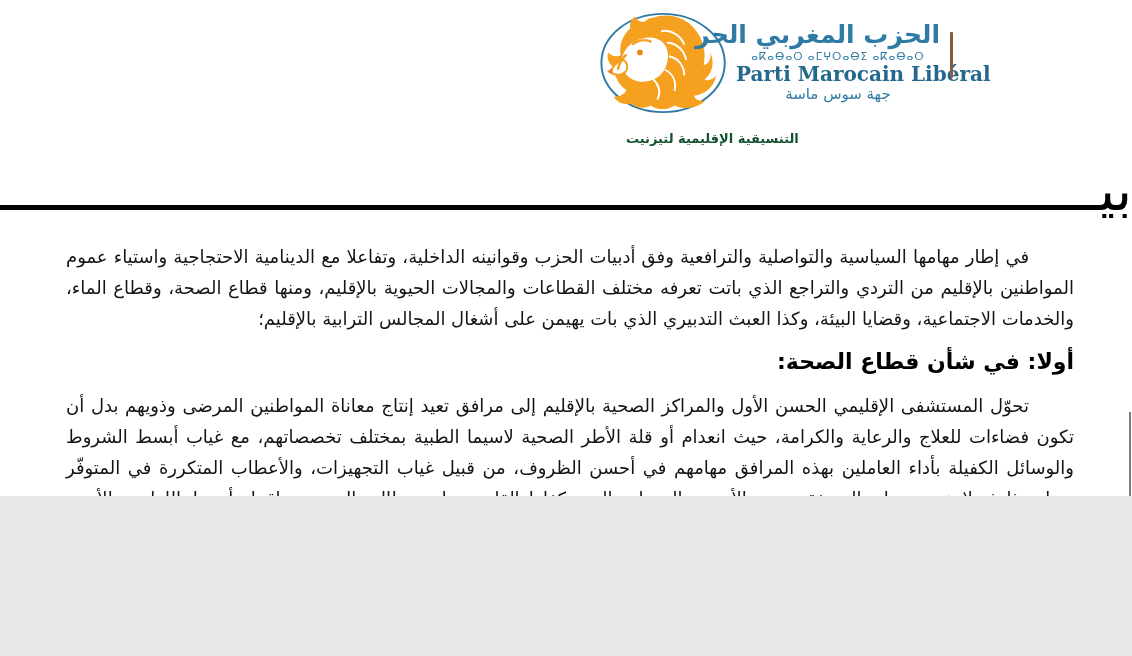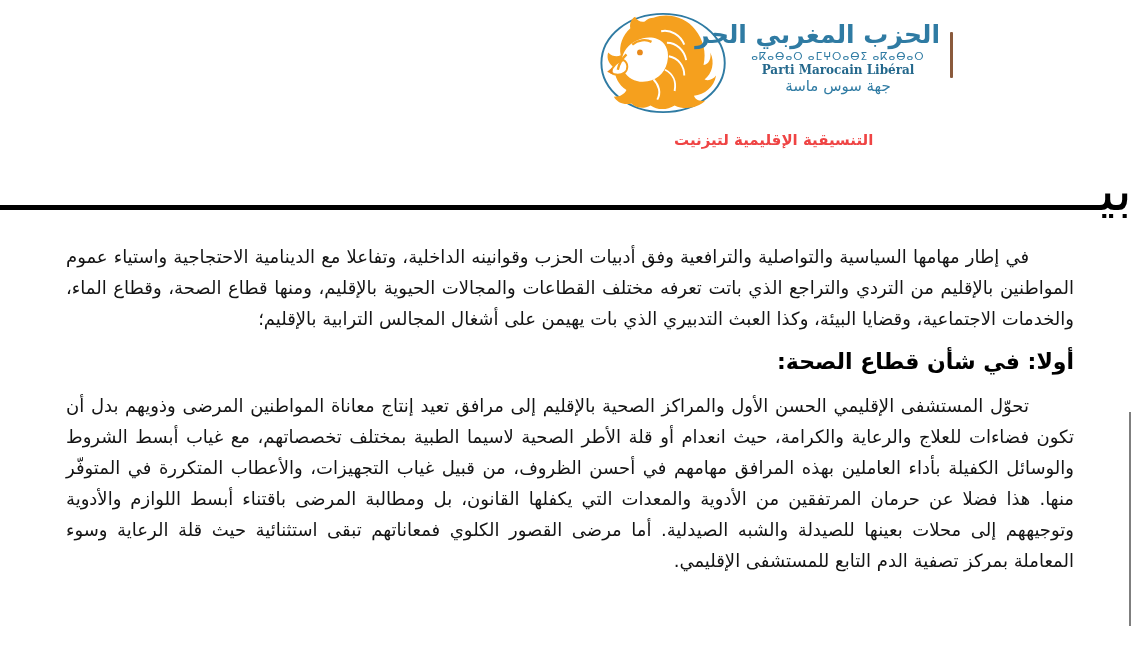--- a/index.html
+++ b/index.html
@@ -1,49 +1,49 @@
 <!DOCTYPE html>
 <html lang="ar"><head>
 <meta charset="utf-8">
 <style>
   html,body{margin:0;padding:0;}
   body{background:#e8e8e8;font-family:"DejaVu Sans",sans-serif;}
   .page{
-    position:relative;width:1132px;height:656px;background:#ffffff;
+    position:relative;width:1132px;height:496px;background:#ffffff;
     overflow:hidden;margin:0 auto;color:#141414;
   }
   
   .header{
     position:absolute;top:6px;left:596px;display:flex;align-items:flex-start;
   }
   .lion-wrap{margin-top:4px;}
   .logo-text{width:204px;text-align:center;margin-top:16px;margin-left:2px;line-height:1.05;}
   .cal{
     font-size:25px;font-weight:bold;color:#2F7BA3;direction:rtl;
     white-space:nowrap;letter-spacing:-1px;
   }
   .tif{
     font-size:10.5px;color:#2F7BA3;letter-spacing:1px;margin-top:3px;white-space:nowrap;
   }
   .fr{
-    font-family:"DejaVu Serif",serif;font-weight:bold;font-size:12px;
+    font-family:"DejaVu Serif",serif;font-weight:bold;font-size:20px;
     color:#24688C;margin-top:2px;white-space:nowrap;
   }
   .region{font-size:15px;color:#2F7BA3;direction:rtl;margin-top:2px;}
   .divider{
     width:3px;height:46px;background:#8A5A3C;margin:26px 12px 0 10px;border-radius:1px;
   }
   .pml{
     font-family:"DejaVu Serif",serif;font-weight:bold;font-size:40px;
     color:#1A5C9E;margin-top:16px;letter-spacing:1px;
   }
   
   .subtitle{
     position:absolute;top:131px;left:626px;direction:rtl;white-space:nowrap;
-    font-size:15px;font-weight:bold;color:#ef4444;margin-left:48px;
+    font-size:13px;font-weight:bold;color:#14532d;
   }
   .main-heading{
     position:absolute;top:156px;left:0;width:100%;text-align:center;
     direction:rtl;font-size:56px;line-height:1.25;color:#000;font-weight:normal;
   }
   
   .body-text{
     position:absolute;top:241px;left:58px;right:58px;direction:rtl;
     text-align:justify;font-size:18px;line-height:31px;color:#141414;
   }

